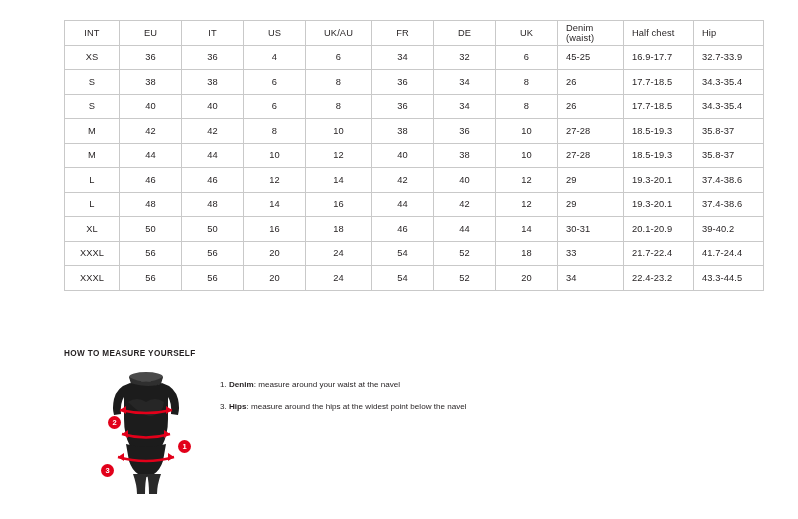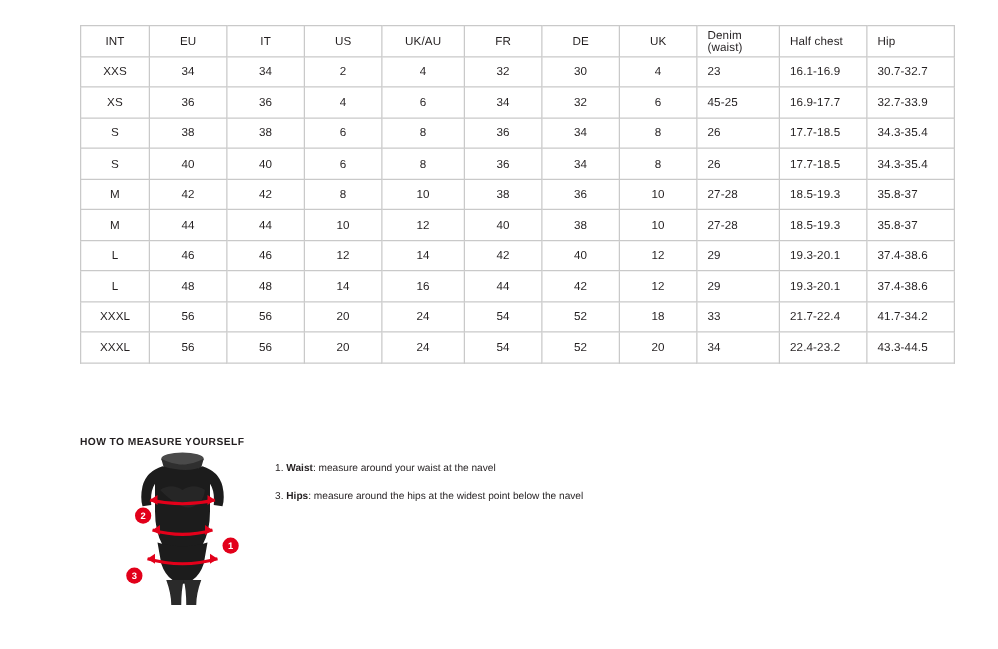--- a/index.html
+++ b/index.html
@@ -74,20 +74,21 @@
     position: absolute;
     left: 64px;
     top: 349px;
     width: 700px;
   }
   .howto-title {
     font-size: 8.2px;
     font-weight: bold;
     letter-spacing: 0.35px;
     color: #231f20;
+    margin-bottom: 10px;
   }
   .howto-body {
     position: relative;
     display: flex;
     align-items: flex-start;
   }
   .figure-box {
     position: relative;
     width: 120px;
     height: 130px;
@@ -155,33 +156,20 @@
           <td>FR</td>
           <td>DE</td>
           <td>UK</td>
           <td class="hdr-denim">Denim (waist)</td>
           <td class="hdr-halfchest">Half chest</td>
           <td class="hdr-hip">Hip</td>
         </tr>
       </thead>
       <tbody>
         <tr>
-          <td>XXS</td>
-          <td>34</td>
-          <td>34</td>
-          <td>2</td>
-          <td>4</td>
-          <td>32</td>
-          <td>30</td>
-          <td>4</td>
-          <td class="wide">23</td>
-          <td class="wide">16.1-16.9</td>
-          <td class="wide">30.7-32.7</td>
-        </tr>
-        <tr>
           <td>XS</td>
           <td>36</td>
           <td>36</td>
           <td>4</td>
           <td>6</td>
           <td>34</td>
           <td>32</td>
           <td>6</td>
           <td class="wide">45-25</td>
           <td class="wide">16.9-17.7</td>
@@ -259,31 +247,44 @@
           <td>14</td>
           <td>16</td>
           <td>44</td>
           <td>42</td>
           <td>12</td>
           <td class="wide">29</td>
           <td class="wide">19.3-20.1</td>
           <td class="wide">37.4-38.6</td>
         </tr>
         <tr>
+          <td>XL</td>
+          <td>50</td>
+          <td>50</td>
+          <td>16</td>
+          <td>18</td>
+          <td>46</td>
+          <td>44</td>
+          <td>14</td>
+          <td class="wide">30-31</td>
+          <td class="wide">20.1-20.9</td>
+          <td class="wide">39-40.2</td>
+        </tr>
+        <tr>
           <td>XXXL</td>
           <td>56</td>
           <td>56</td>
           <td>20</td>
           <td>24</td>
           <td>54</td>
           <td>52</td>
           <td>18</td>
           <td class="wide">33</td>
           <td class="wide">21.7-22.4</td>
-          <td class="wide">41.7-34.2</td>
+          <td class="wide">41.7-24.4</td>
         </tr>
         <tr>
           <td>XXXL</td>
           <td>56</td>
           <td>56</td>
           <td>20</td>
           <td>24</td>
           <td>54</td>
           <td>52</td>
           <td>20</td>
@@ -328,21 +329,21 @@
           <path d="M61 106 q2 8 2 20 l8 0 q0 -9 4 -20 z" fill="#2a2a2a"></path>
         </svg>
         <div class="badge badge-1">1</div>
         <div class="badge badge-2">2</div>
         <div class="badge badge-3">3</div>
       </div>
 
       <div class="notes">
         <div class="note">
           <span>1.</span>
-          <b>Waist</b><span>: measure around your waist at the navel</span>
+          <b>Denim</b><span>: measure around your waist at the navel</span>
         </div>
         <div class="note">
           <span>3.</span>
           <b>Hips</b><span>: measure around the hips at the widest point below the navel</span>
         </div>
       </div>
 
     </div>
   </div>
 

